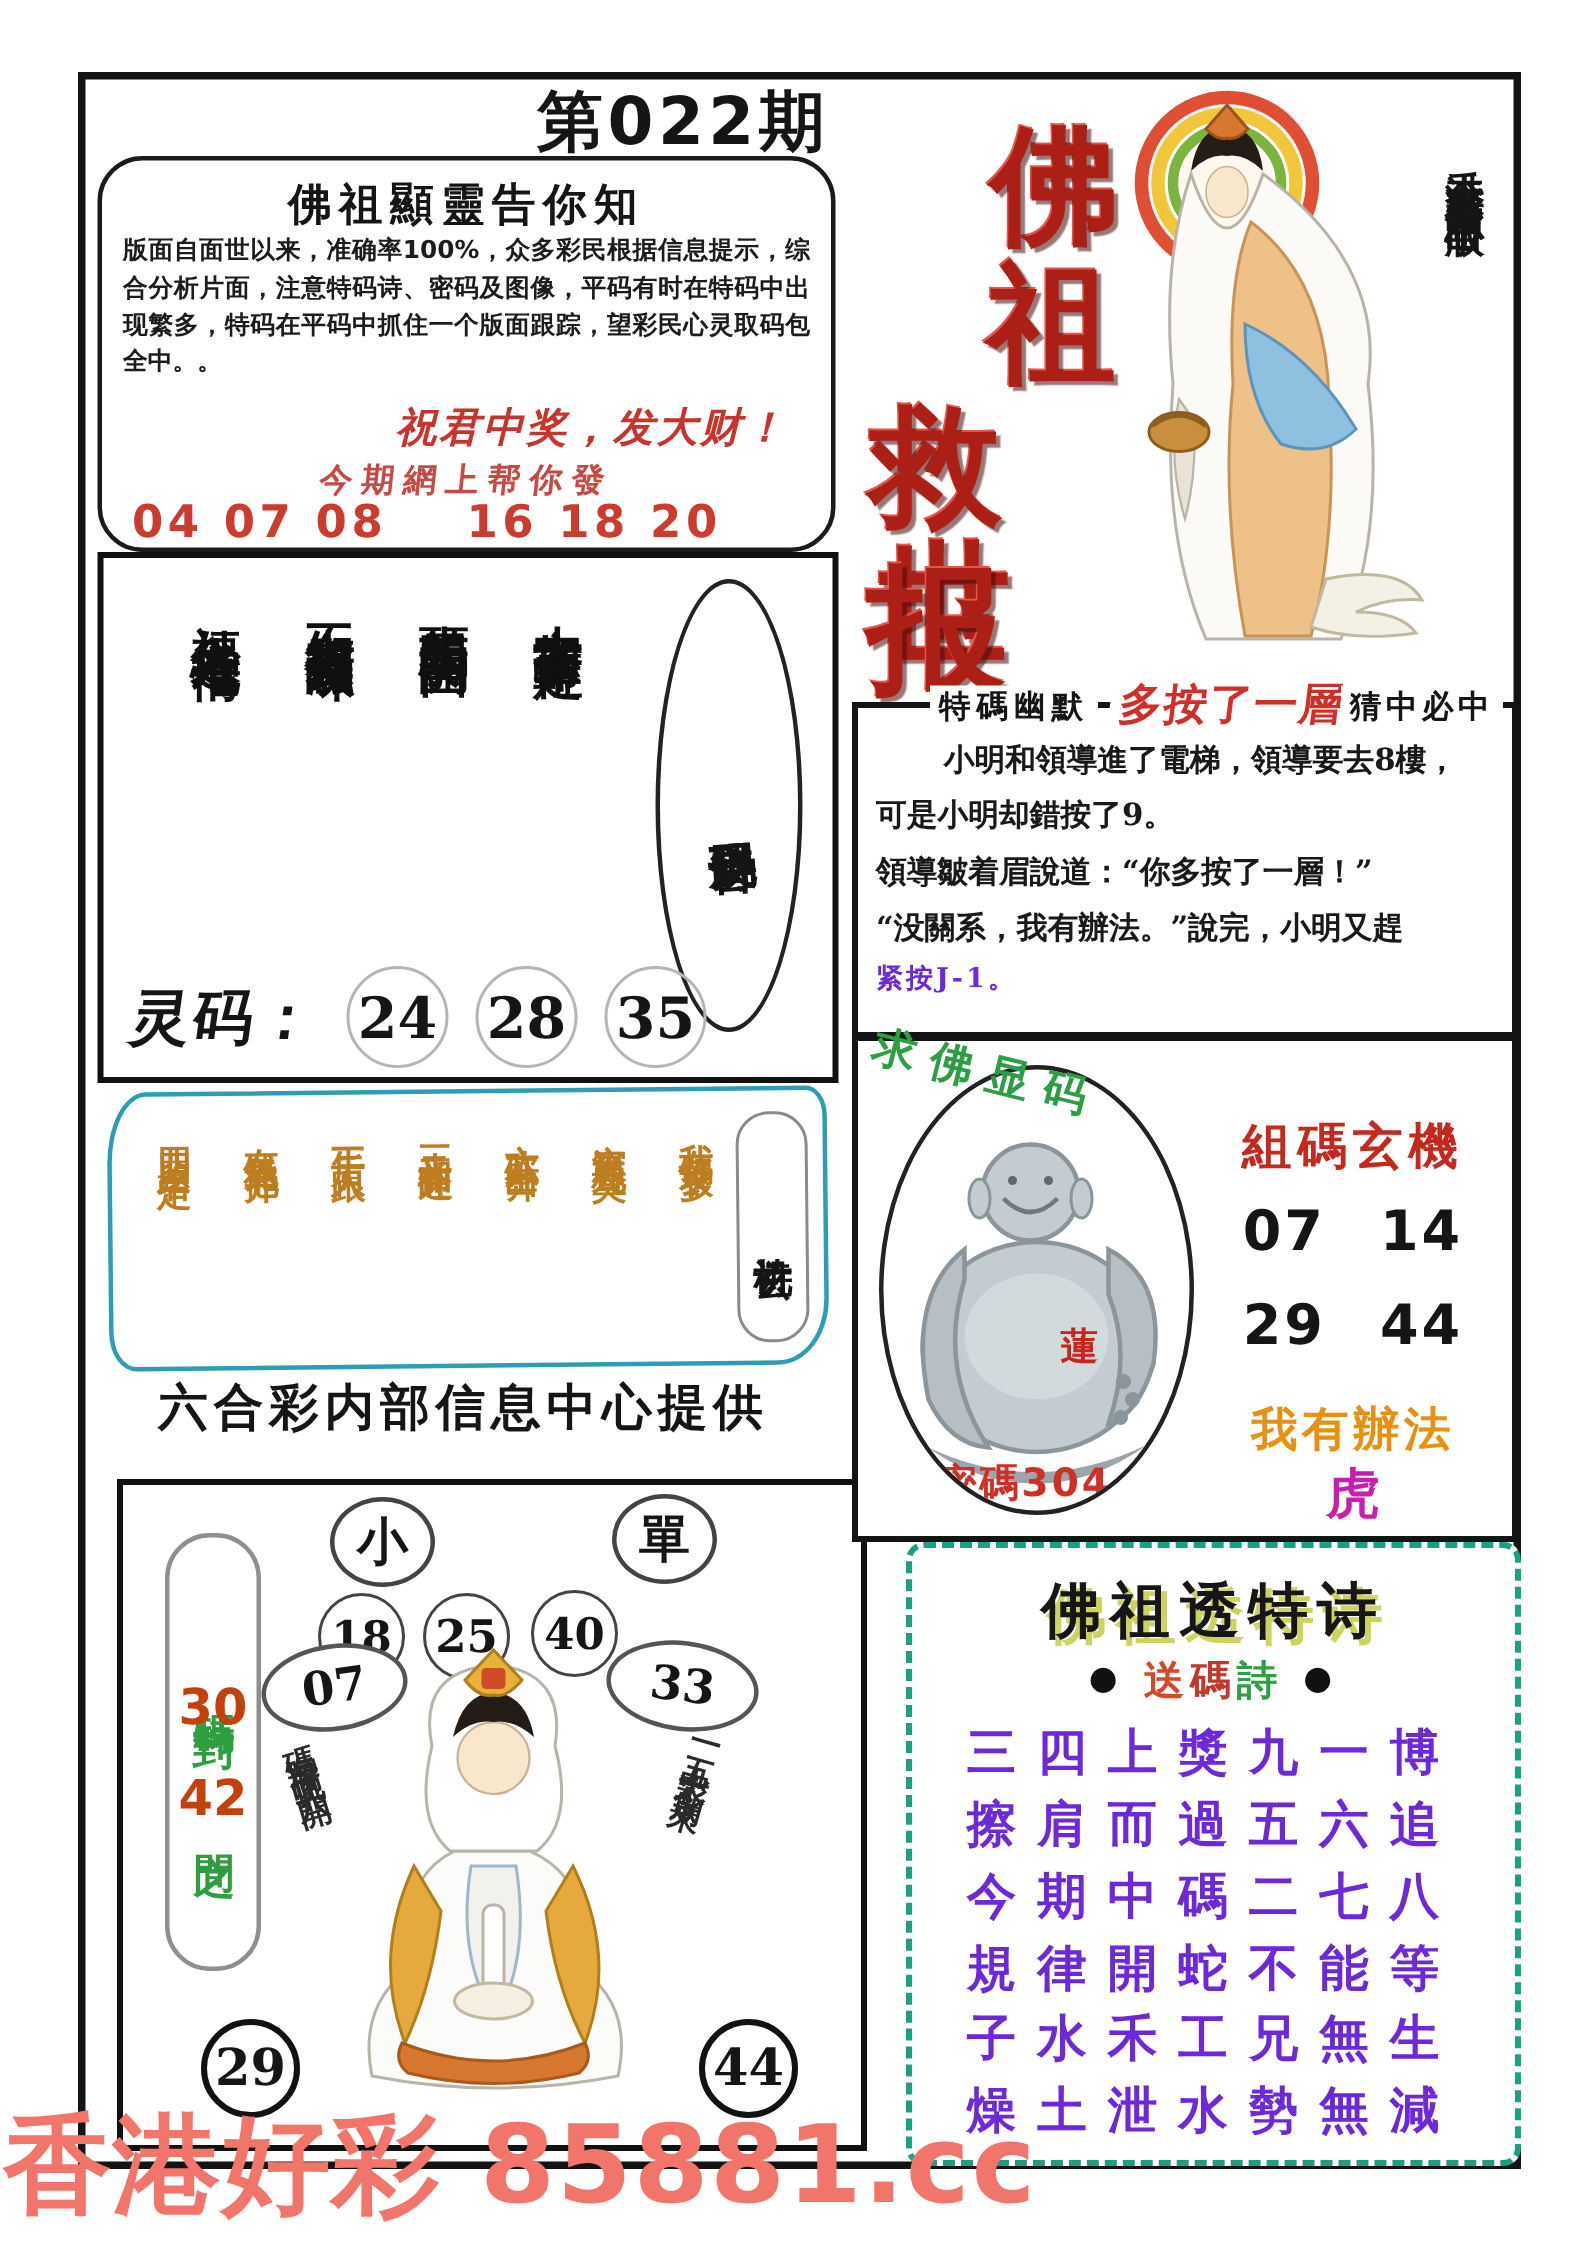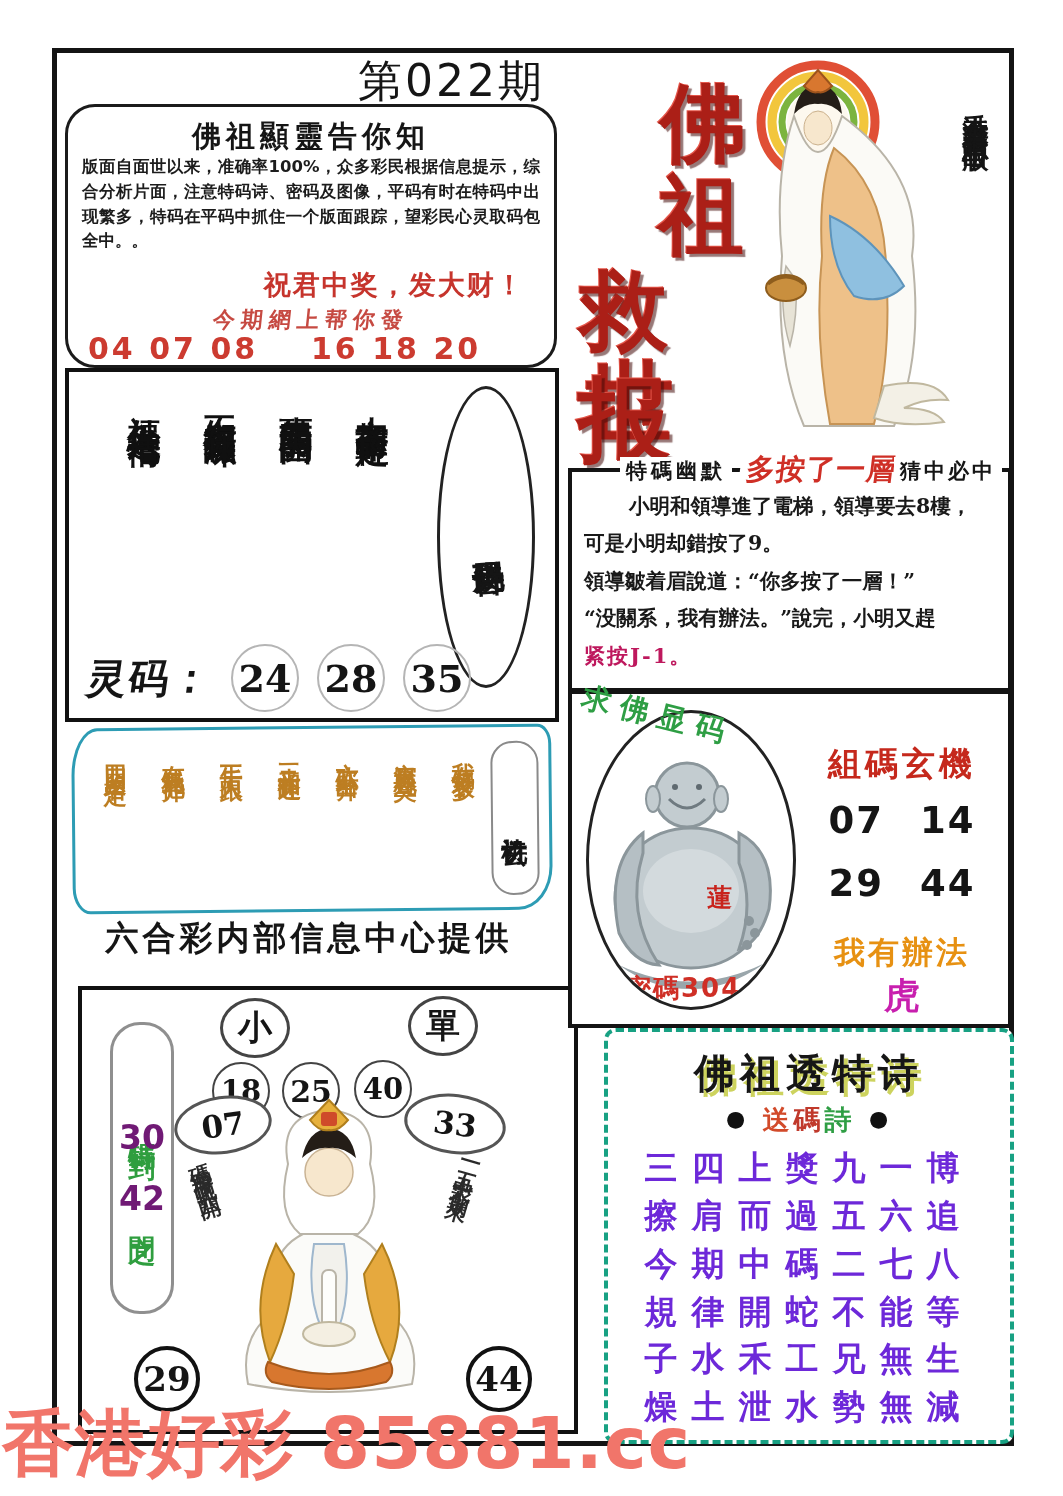--- a/index.html
+++ b/index.html
@@ -3,27 +3,27 @@
 <meta charset="utf-8">
 <style>
   html,body{margin:0;padding:0;background:#fff;}
   .page{position:relative;width:1063px;height:1496px;background:#fff;overflow:hidden;
         font-family:"DejaVu Sans",sans-serif;color:#151515;}
   .abs{position:absolute;}
   .vtext{writing-mode:vertical-rl;text-orientation:upright;}
   
   .outer-frame{left:52px;top:48px;width:952px;height:1388px;border:5px solid #141414;}
   
-  .issue{left:358px;top:52px;font-size:44px;font-weight:400;letter-spacing:3px;}
+  .issue{left:358px;top:52px;font-size:44px;font-weight:700;letter-spacing:3px;}
   
   .notice-box{left:65px;top:104px;width:486px;height:258px;border:3px solid #1b1b1b;border-radius:30px;background:#fff;}
   .notice-title{left:0;top:10px;width:100%;text-align:center;font-size:29px;font-weight:800;
     font-family:"DejaVu Serif",serif;letter-spacing:5px;}
   .notice-body{left:14px;top:48px;width:458px;font-size:16.5px;font-weight:600;line-height:1.5;color:#1c1c1c;text-align:justify;}
-  .notice-wish{left:0;top:160px;width:94%;text-align:right;font-size:27px;font-weight:800;
+  .notice-wish{left:0;top:160px;width:94%;text-align:right;font-size:27px;font-weight:800;font-style:italic;
     color:#c6342c;font-family:"DejaVu Serif",serif;letter-spacing:2px;}
   .notice-slogan{left:0;top:198px;width:100%;text-align:center;font-size:22px;font-weight:800;color:#c23b32;
     letter-spacing:6px;transform:skewX(-6deg);font-family:"DejaVu Serif",serif;opacity:.92;}
   .num-row{left:20px;width:446px;display:flex;justify-content:space-between;color:#cc3b30;
     font-size:30px;font-weight:800;letter-spacing:3px;}
   .num-row1{top:224px;} .num-row2{top:258px;}
   
   .lingma-box{left:65px;top:368px;width:486px;height:346px;border:4px solid #111;background:#fff;}
   .poem-col{font-size:33px;font-weight:800;letter-spacing:3px;font-family:"DejaVu Serif",serif;color:#101010;}
   .lm-c0{left:52px;top:18px;} .lm-c1{left:128px;top:18px;} .lm-c2{left:204px;top:18px;} .lm-c3{left:280px;top:18px;}
@@ -44,21 +44,21 @@
   .xj-pill .vtext{font-size:26px;font-weight:800;font-family:"DejaVu Serif",serif;}
   
   .provider{left:66px;top:916px;width:486px;text-align:center;font-size:33px;font-weight:800;
     font-family:"DejaVu Serif",serif;letter-spacing:4px;}
   
   .gy-box{left:78px;top:986px;width:492px;height:440px;border:4px solid #111;background:#fff;}
   .gy-pill{left:28px;top:32px;width:58px;height:286px;border:3px solid #8f8f8f;border-radius:30px;
     display:flex;flex-direction:column;align-items:center;justify-content:center;line-height:1.02;}
   .gy-pill span{display:block;text-align:center;}
   .gy-pill .grn{color:#2f9e3f;font-size:27px;font-weight:800;}
-  .gy-pill .blk{color:#701a75;font-size:33px;font-weight:900;}
+  .gy-pill .blk{color:#c2410c;font-size:33px;font-weight:900;}
   .circle{border:3px solid #444;border-radius:50%;display:flex;align-items:center;justify-content:center;
     font-weight:800;font-family:"DejaVu Serif",serif;background:#fff;}
   .gy-small{left:138px;top:8px;width:64px;height:54px;font-size:34px;border-width:3px;}
   .gy-single{left:326px;top:6px;width:64px;height:54px;font-size:34px;}
   .gy-n18{left:130px;top:72px;width:54px;height:54px;font-size:29px;border-width:2px;}
   .gy-n25{left:200px;top:72px;width:54px;height:54px;font-size:30px;border-width:2px;}
   .gy-n40{left:272px;top:70px;width:54px;height:54px;font-size:29px;border-width:2px;}
   .gy-oval07{left:92px;top:106px;width:92px;height:52px;border:3px solid #555;border-radius:50%;
     display:flex;align-items:center;justify-content:center;font-size:31px;font-weight:800;font-family:"DejaVu Serif",serif;transform:rotate(-8deg);background:#fff;}
   .gy-oval33{left:322px;top:104px;width:96px;height:54px;border:3px solid #555;border-radius:50%;
@@ -79,21 +79,21 @@
   .publisher{left:962px;top:92px;font-size:26px;font-weight:700;letter-spacing:3px;line-height:1.08;}
   
   .humor-box{left:568px;top:468px;width:436px;height:216px;border:4px solid #141414;background:#fff;}
   .hh-left{left:48px;top:-15px;background:#fff;padding:0 6px;font-size:21px;font-weight:800;letter-spacing:4px;}
   .hh-title{left:168px;top:-22px;background:#fff;padding:0 6px;font-size:29px;font-weight:900;color:#cf2f26;
     font-family:"DejaVu Serif",serif;transform:skewX(-7deg);letter-spacing:1px;}
   .hh-right{left:322px;top:-15px;background:#fff;padding:0 6px;font-size:21px;font-weight:800;letter-spacing:3px;}
   .humor-body{left:12px;top:16px;width:412px;font-size:20.5px;font-weight:600;line-height:1.82;
     font-family:"DejaVu Serif",serif;color:#191919;}
   .humor-body .indent{text-indent:2.2em;}
-  .humor-last{color:#be185d;font-size:21px;letter-spacing:2px;}
+  .humor-last{color:#6d28d9;font-size:18px;letter-spacing:2px;}
   
   .bud-box{left:568px;top:690px;width:436px;height:330px;border:4px solid #141414;background:#fff;}
   .bud-ellipse{left:14px;top:16px;width:204px;height:294px;border:3px solid #222;border-radius:50%;overflow:hidden;background:#fff;}
   .bud-label{left:8px;top:2px;color:#2e9e44;font-size:29px;font-weight:800;font-family:"DejaVu Serif",serif;
     letter-spacing:10px;transform:rotate(14deg);}
   .bud-seal{left:118px;top:168px;color:#c8231c;font-size:25px;font-weight:800;}
   .bud-code{left:36px;top:258px;color:#cf2f26;font-size:26px;font-weight:800;letter-spacing:2px;}
   .zu-title{left:232px;top:48px;width:196px;text-align:center;font-size:33px;font-weight:900;color:#c5281c;
     font-family:"DejaVu Serif",serif;letter-spacing:4px;}
   .zu-nums{left:232px;top:96px;width:196px;text-align:center;font-size:37px;font-weight:800;letter-spacing:2px;line-height:1.7;}

